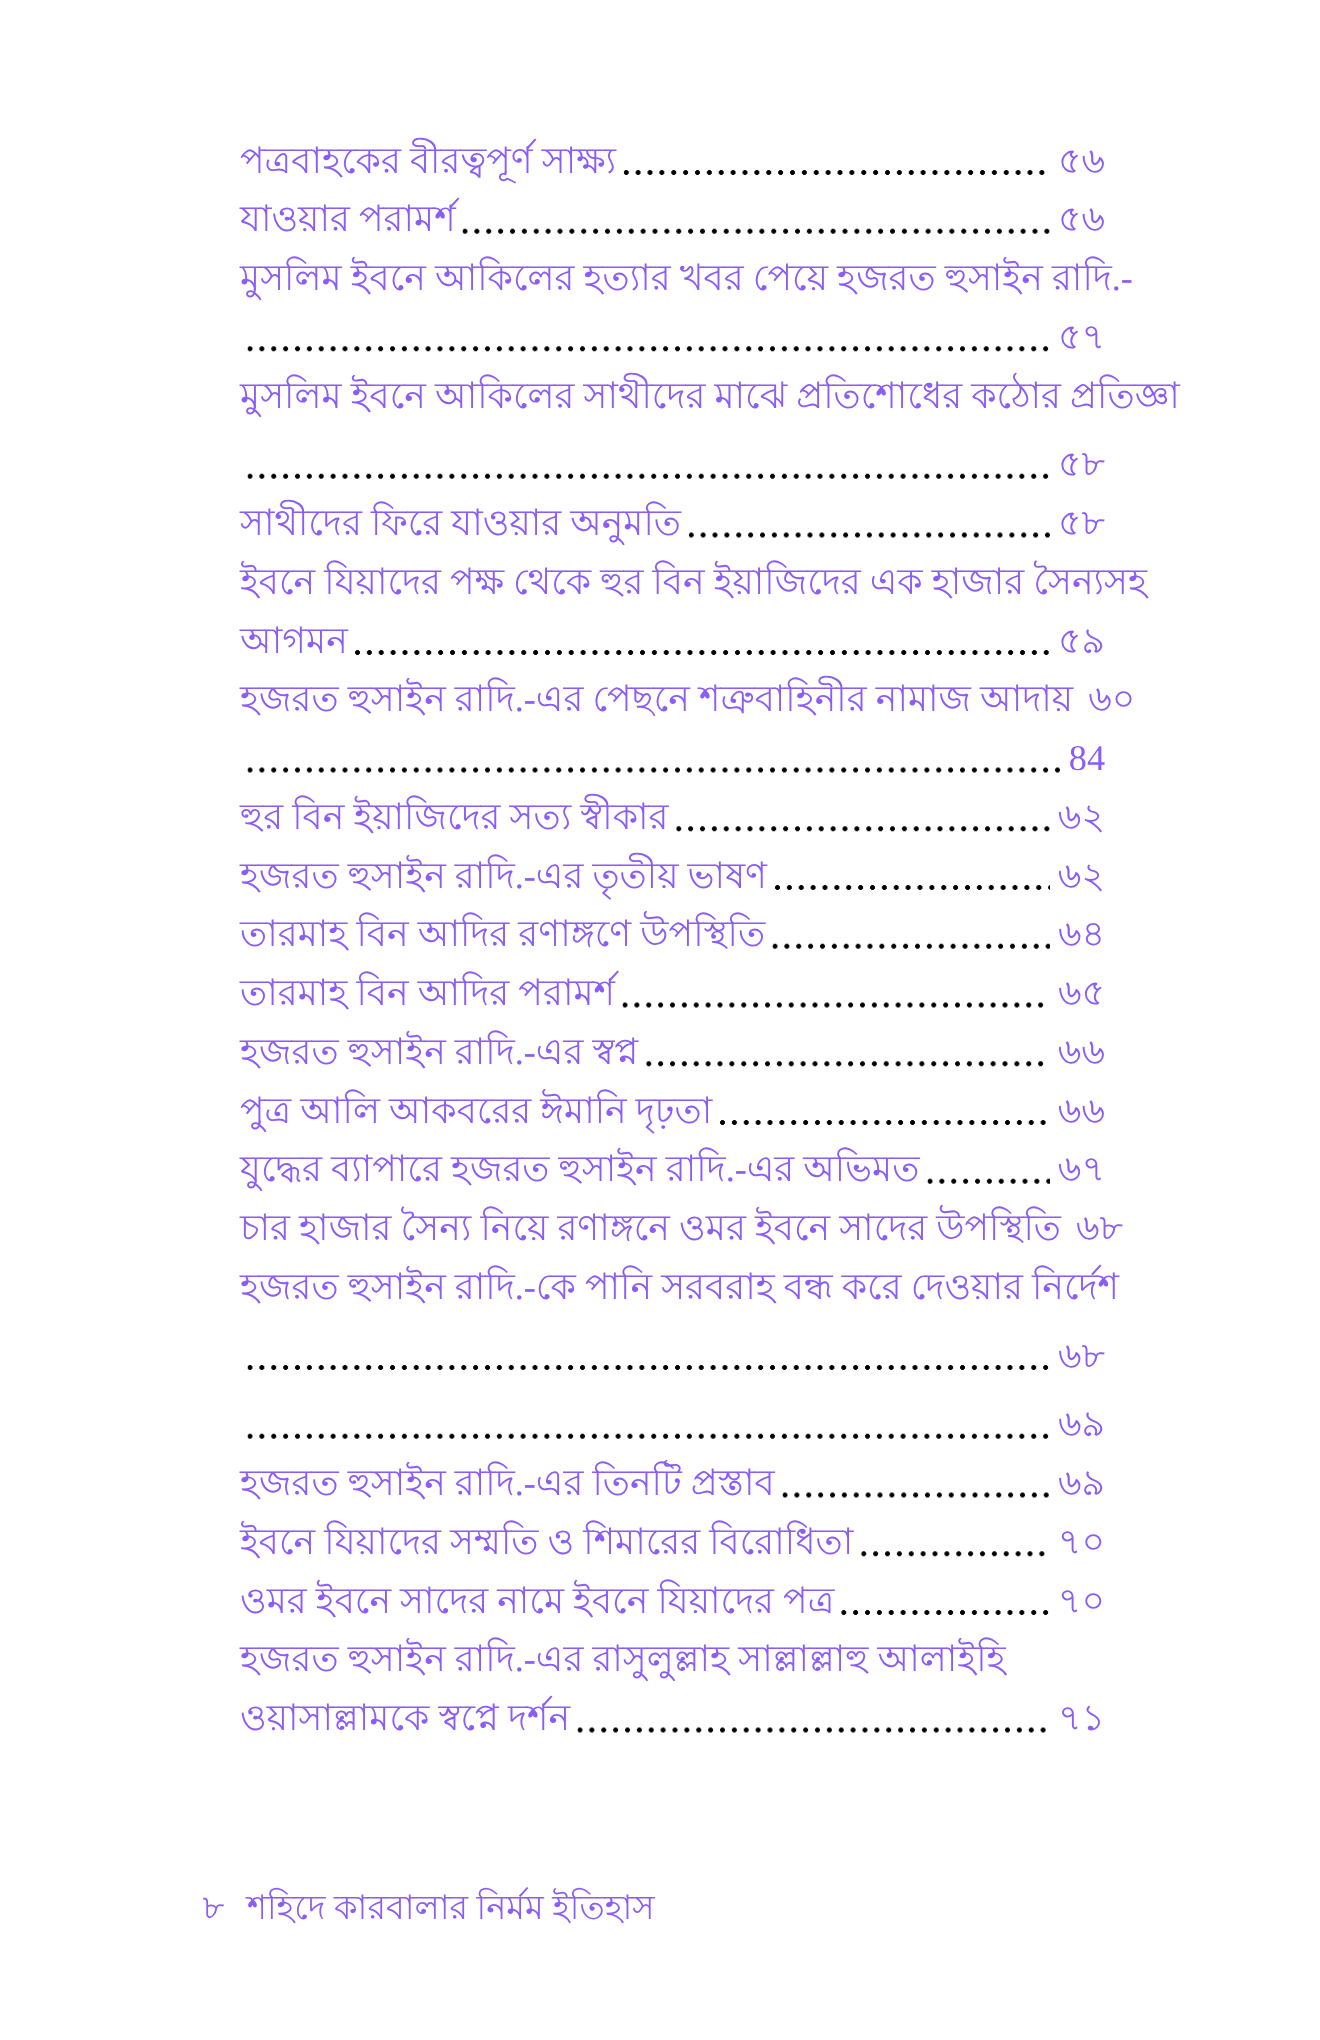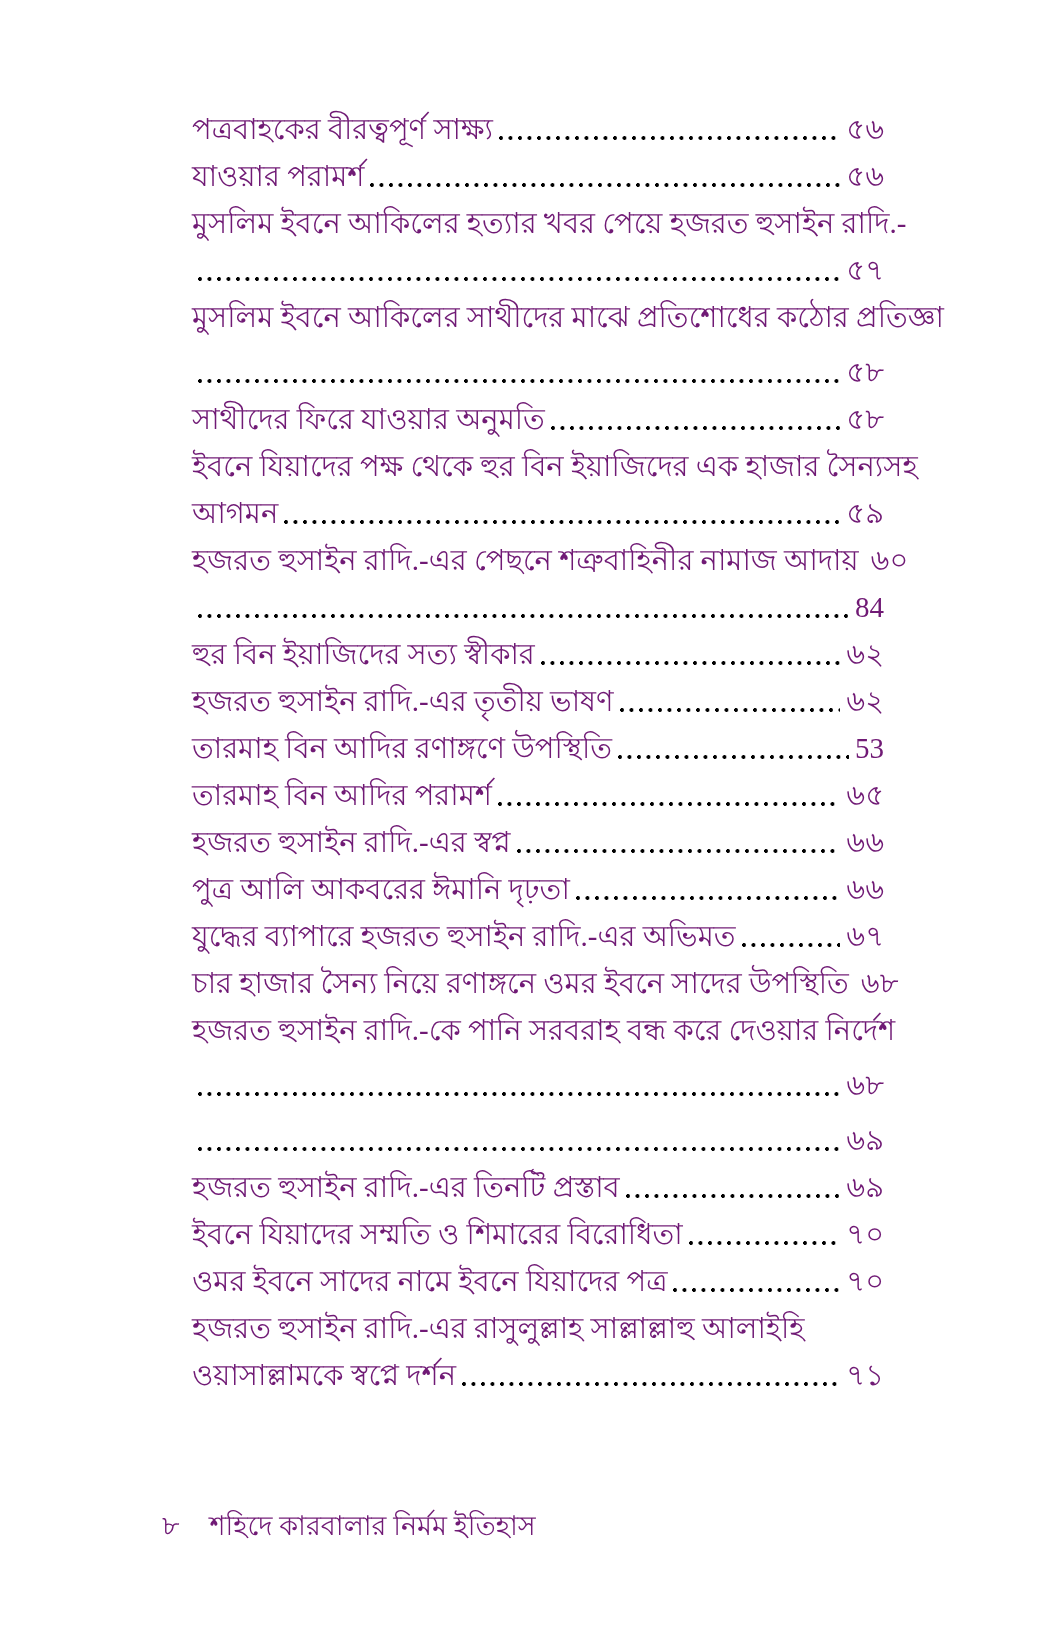--- a/index.html
+++ b/index.html
@@ -5,21 +5,21 @@
   html, body {
     margin: 0;
     padding: 0;
     background: #ffffff;
   }
   .page {
     position: relative;
     width: 1056px;
     height: 1632px;
     background: #ffffff;
-    color: #701a75;
+    color: #8b5cf6;
     font-family: "Liberation Serif", "DejaVu Serif", serif;
     overflow: hidden;
   }
   .toc {
     position: absolute;
     left: 192px;
     top: 106px;
     width: 692px;
   }
   .toc-line {
@@ -59,21 +59,21 @@
     display: flex;
     align-items: baseline;
     font-size: 27px;
     line-height: 40px;
   }
   .footer-num {
     flex: 0 0 auto;
   }
   .footer-title {
     flex: 0 0 auto;
-    margin-left: 30px;
+    margin-left: 18px;
   }
 </style>
 </head>
 <body>
 
 <div class="page">
 
   <div class="toc" id="toc-list">
       <div class="toc-line">
         <span class="toc-title">পত্রবাহকের বীরত্বপূর্ণ সাক্ষ্য</span>
@@ -131,21 +131,21 @@
         <span class="toc-pagenum">৬২</span>
       </div>
       <div class="toc-line">
         <span class="toc-title">হজরত হুসাইন রাদি.-এর তৃতীয় ভাষণ</span>
         <span class="leader"></span>
         <span class="toc-pagenum">৬২</span>
       </div>
       <div class="toc-line">
         <span class="toc-title">তারমাহ বিন আদির রণাঙ্গণে উপস্থিতি</span>
         <span class="leader"></span>
-        <span class="toc-pagenum">53</span>
+        <span class="toc-pagenum">৬৪</span>
       </div>
       <div class="toc-line">
         <span class="toc-title">তারমাহ বিন আদির পরামর্শ</span>
         <span class="leader"></span>
         <span class="toc-pagenum">৬৫</span>
       </div>
       <div class="toc-line">
         <span class="toc-title">হজরত হুসাইন রাদি.-এর স্বপ্ন</span>
         <span class="leader"></span>
         <span class="toc-pagenum">৬৬</span>

